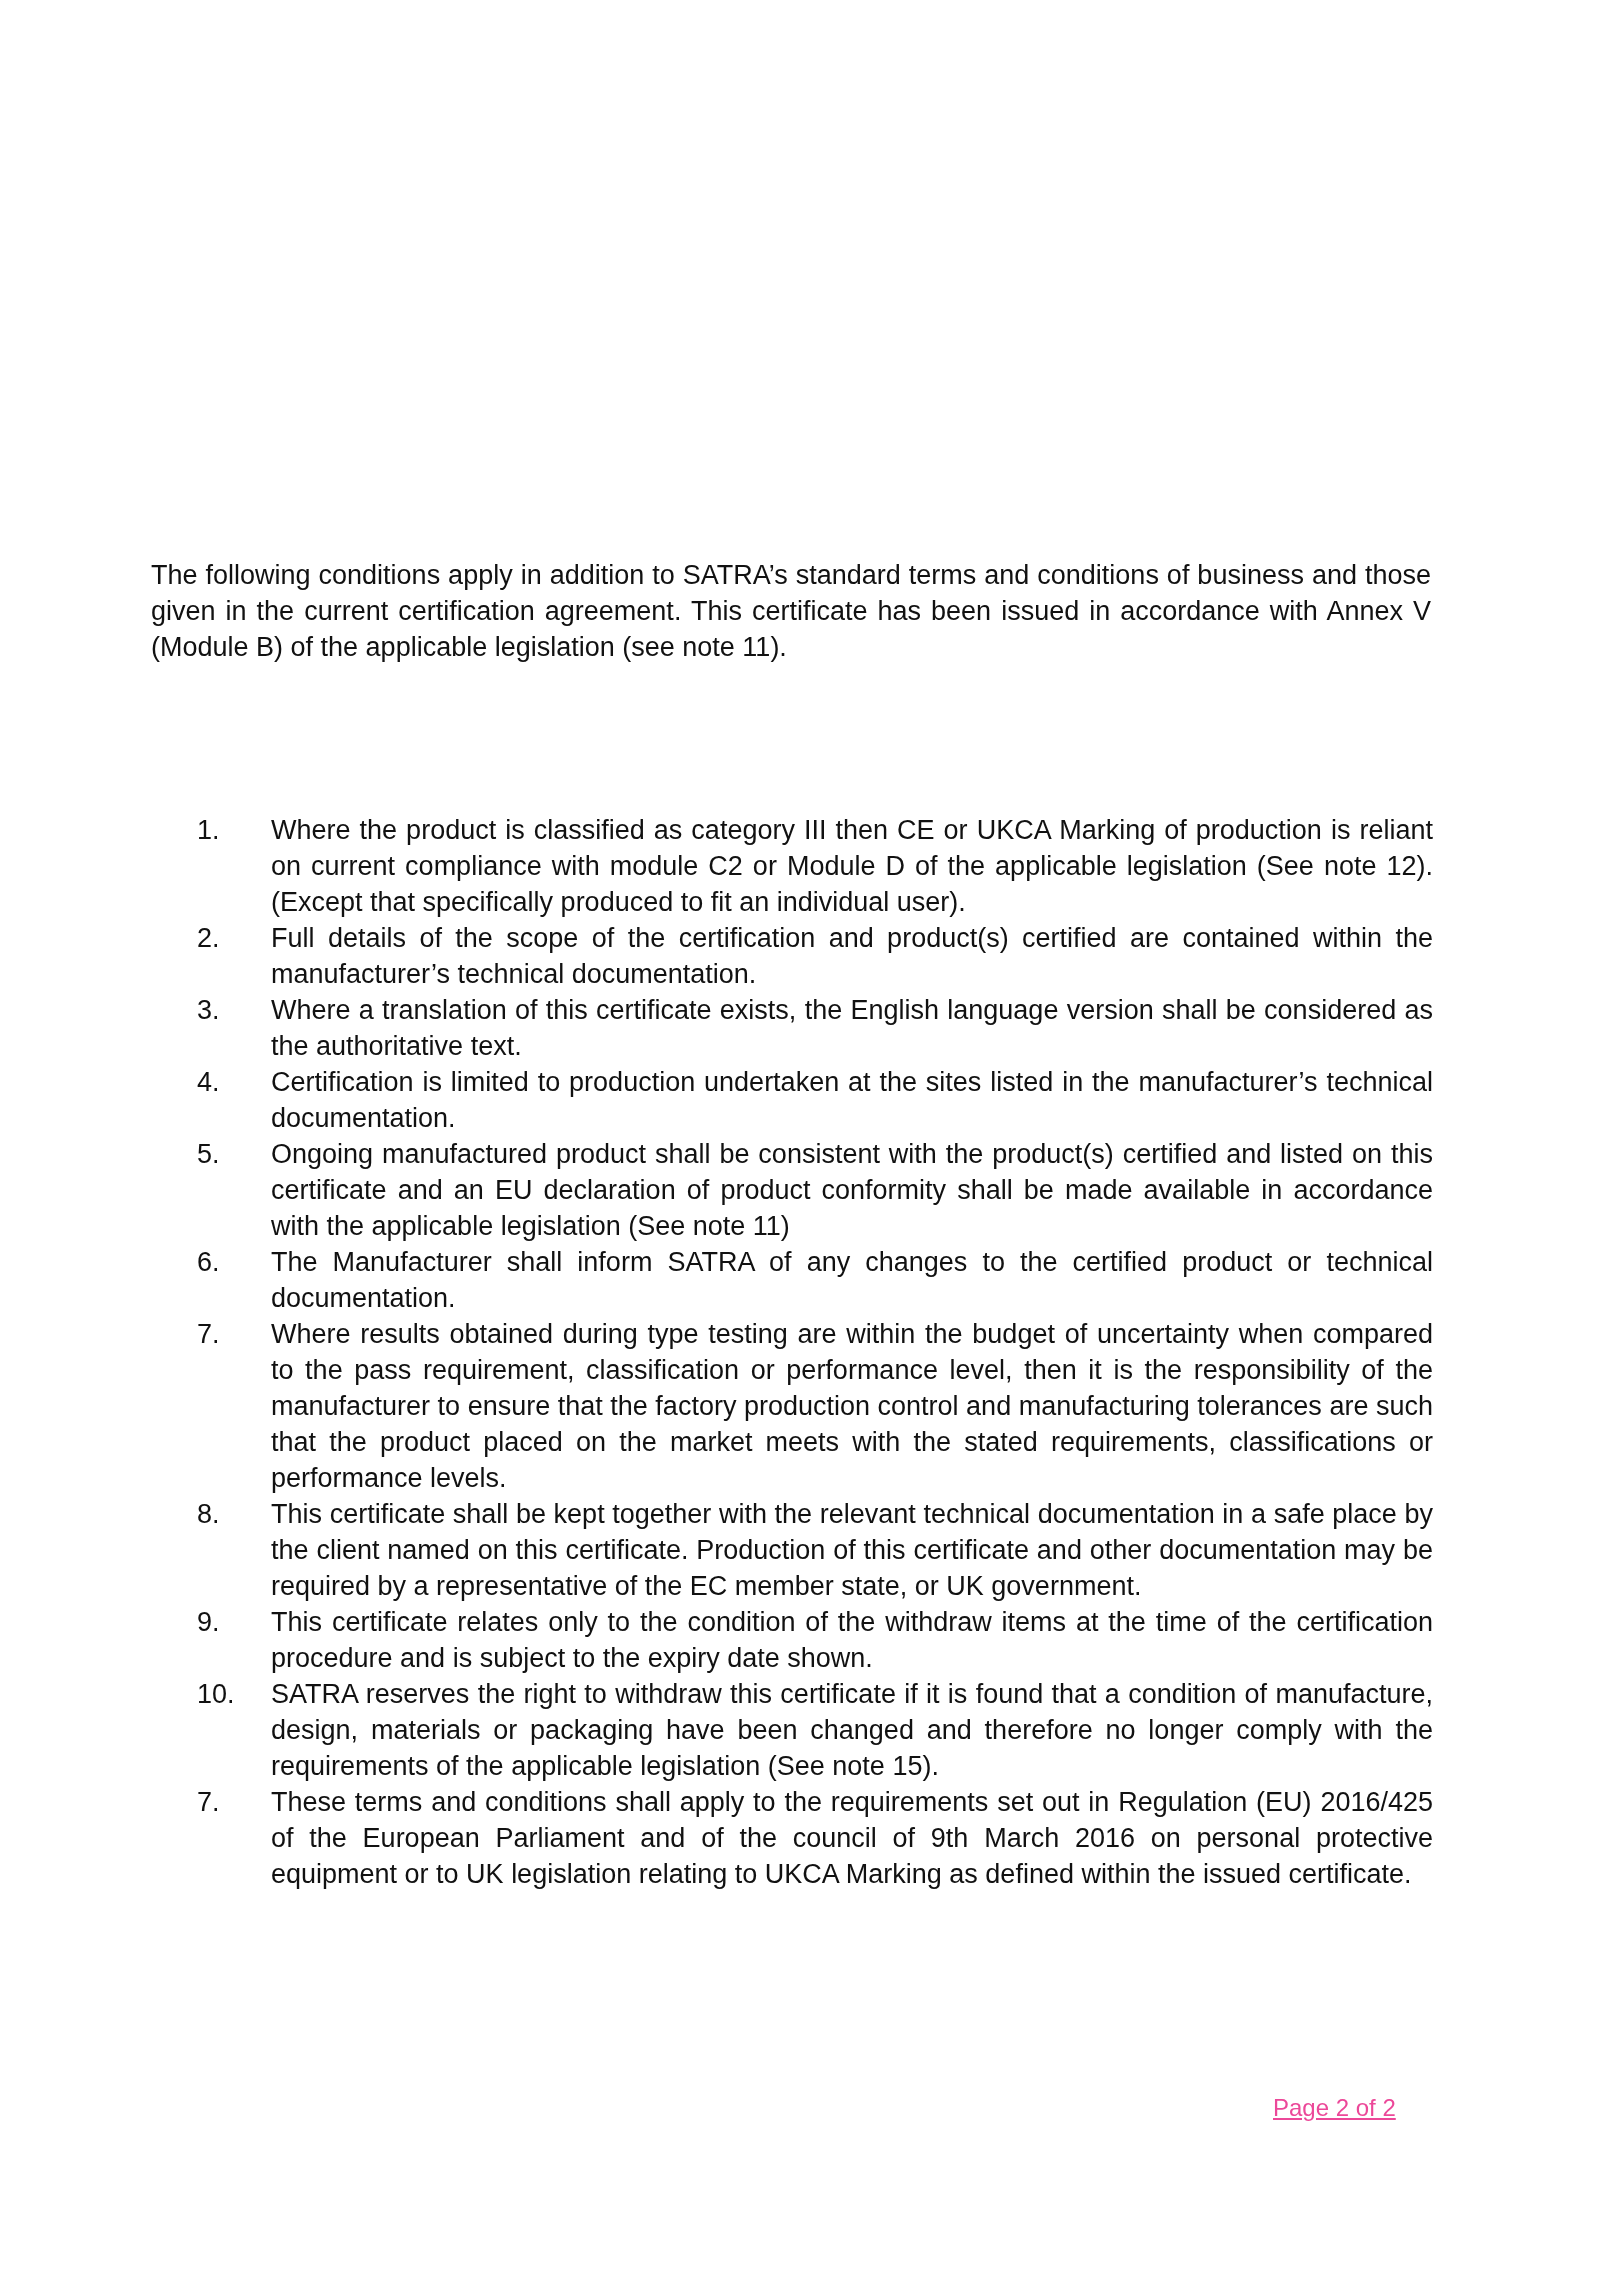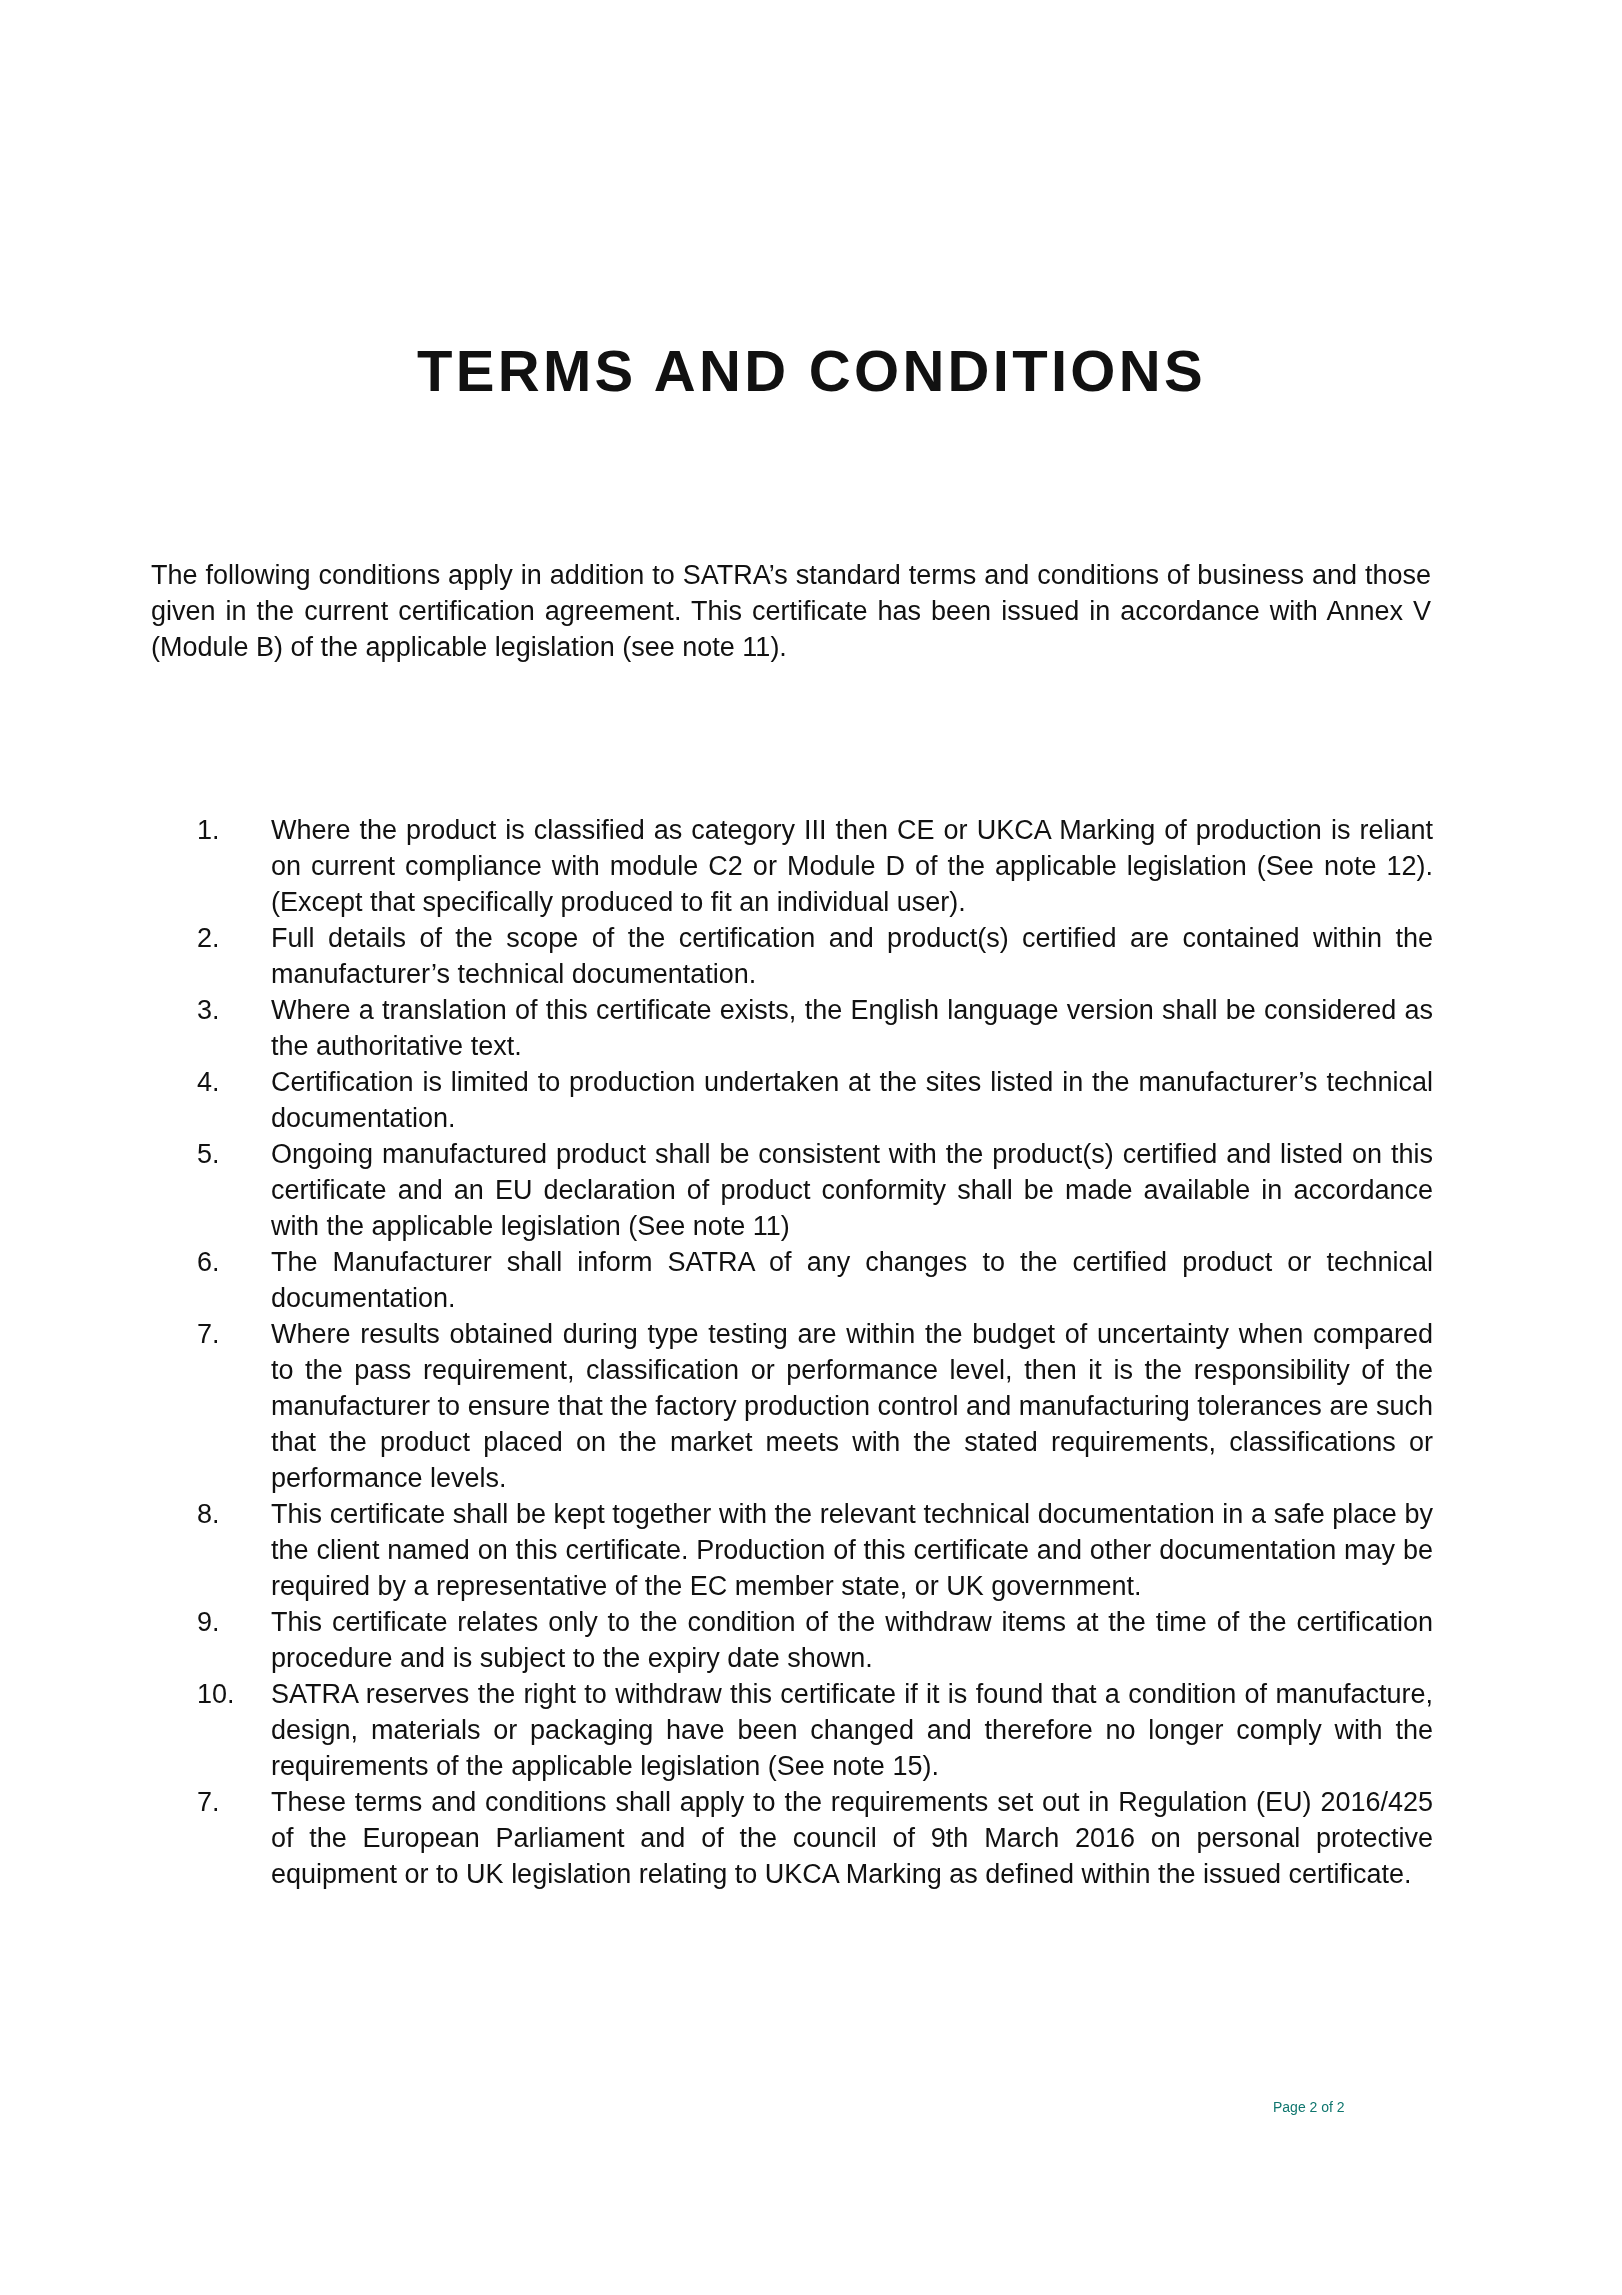--- a/index.html
+++ b/index.html
@@ -64,32 +64,32 @@
     top: 0;
   }
   .term-text {
     display: block;
     text-align: justify;
   }
   .footer {
     position: absolute;
     top: 2098px;
     left: 1273px;
-    font-size: 14px;
+    font-size: 24px;
     line-height: 19.6px;
-    color: #0f766e;
+    color: #ec4899;
     white-space: nowrap;
+    text-decoration: underline;
   }
 </style>
 </head>
 <body>
 
 <div class="page">
 
-  <div class="doc-title">TERMS AND CONDITIONS</div>
 
   <div class="intro">The following conditions apply in addition to SATRA’s standard terms and conditions of business and those given in the current certification agreement. This certificate has been issued in accordance with Annex V (Module B) of the applicable legislation (see note 11).</div>
 
 
   <div class="terms-list">
 
     <div class="term-item">
       <span class="term-number">1.</span>
       <span class="term-text">Where the product is classified as category III then CE or UKCA Marking of production is reliant on current compliance with module C2 or Module D of the applicable legislation (See note 12). (Except that specifically produced to fit an individual user).</span>
     </div>

